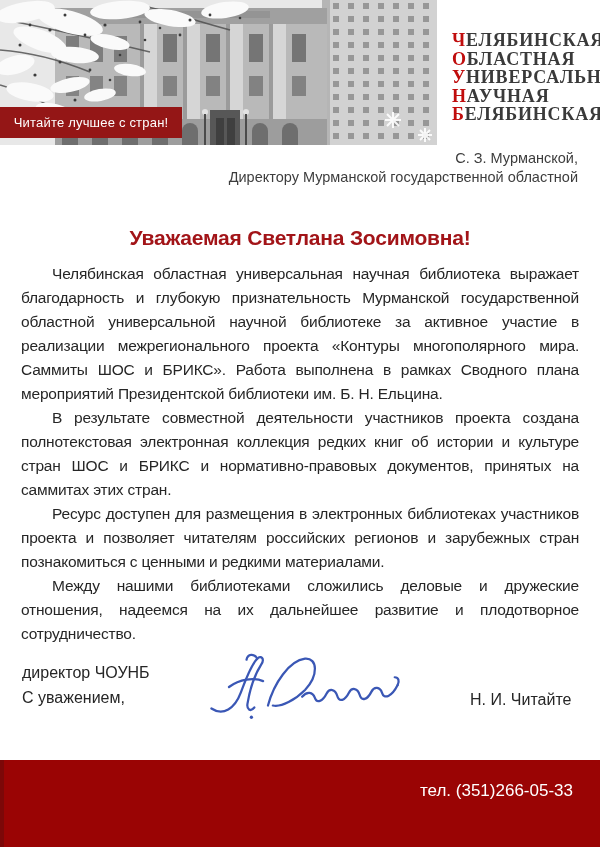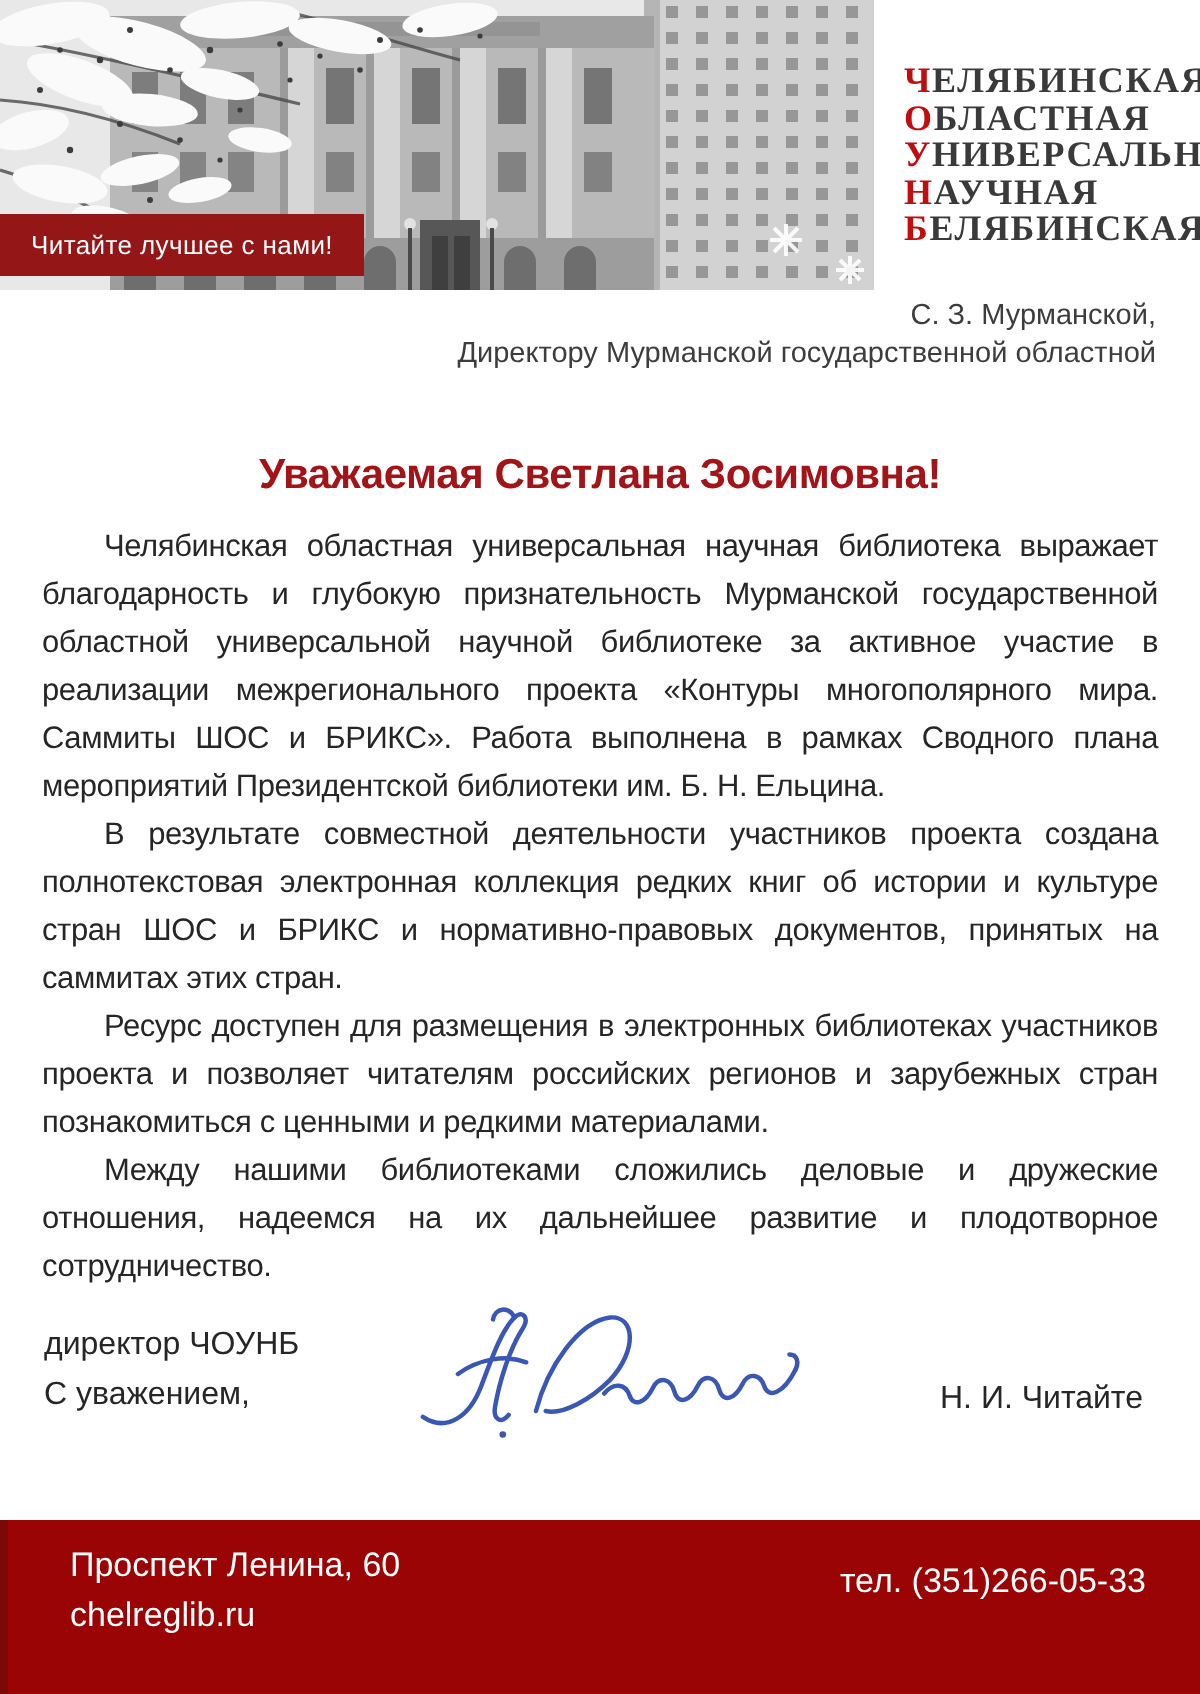--- a/index.html
+++ b/index.html
@@ -182,21 +182,21 @@
     </g>
 
     <g stroke="#ffffff" stroke-width="2" opacity="0.9">
       <path d="M393 112 v16 M385 120 h16 M387 114 l12 12 M399 114 l-12 12"></path>
       <path d="M425 128 v14 M418 135 h14 M420 130 l10 10 M430 130 l-10 10"></path>
     </g>
   </svg>
 </div>
 
 <div class="promo-banner">
-  <span>Читайте лучшее с нами!</span>
+  <span>Читайте лучшее с стран!</span>
 </div>
 
 <div class="logo">
   <div><span class="first">Ч</span><span>ЕЛЯБИНСКАЯ</span></div>
   <div><span class="first">О</span><span>БЛАСТНАЯ</span></div>
   <div><span class="first">У</span><span>НИВЕРСАЛЬНАЯ</span></div>
   <div><span class="first">Н</span><span>АУЧНАЯ</span></div>
   <div><span class="first">Б</span><span>ЕЛЯБИНСКАЯ</span></div>
 </div>
 
@@ -227,18 +227,14 @@
     <path d="M 66 59 C 72 36 88 13 104 11 C 117 10 118 28 104 43 C 94 53 80 61 71 59"></path>
     <path d="M 101 50 C 106 44 112 45 114 51 C 116 57 122 55 126 47 C 129 41 135 42 137 49 C 139 56 145 54 149 46 C 152 40 158 41 160 48 C 162 55 168 53 172 45 C 175 39 181 40 183 46 C 185 53 193 50 199 38"></path>
     <path d="M 199 38 C 201 34 200 30 196 30"></path>
   </g>
   <circle cx="49" cy="71" r="1.7" fill="var(--signature-blue)"></circle>
 </svg>
 
 <div class="signer">Н. И. Читайте</div>
 
 <div class="footer">
-  <div class="footer-left">
-    <div>Проспект Ленина, 60</div>
-    <div>chelreglib.ru</div>
-  </div>
   <div class="footer-phone">тел. (351)266-05-33</div>
 </div>
 
 </body></html>

